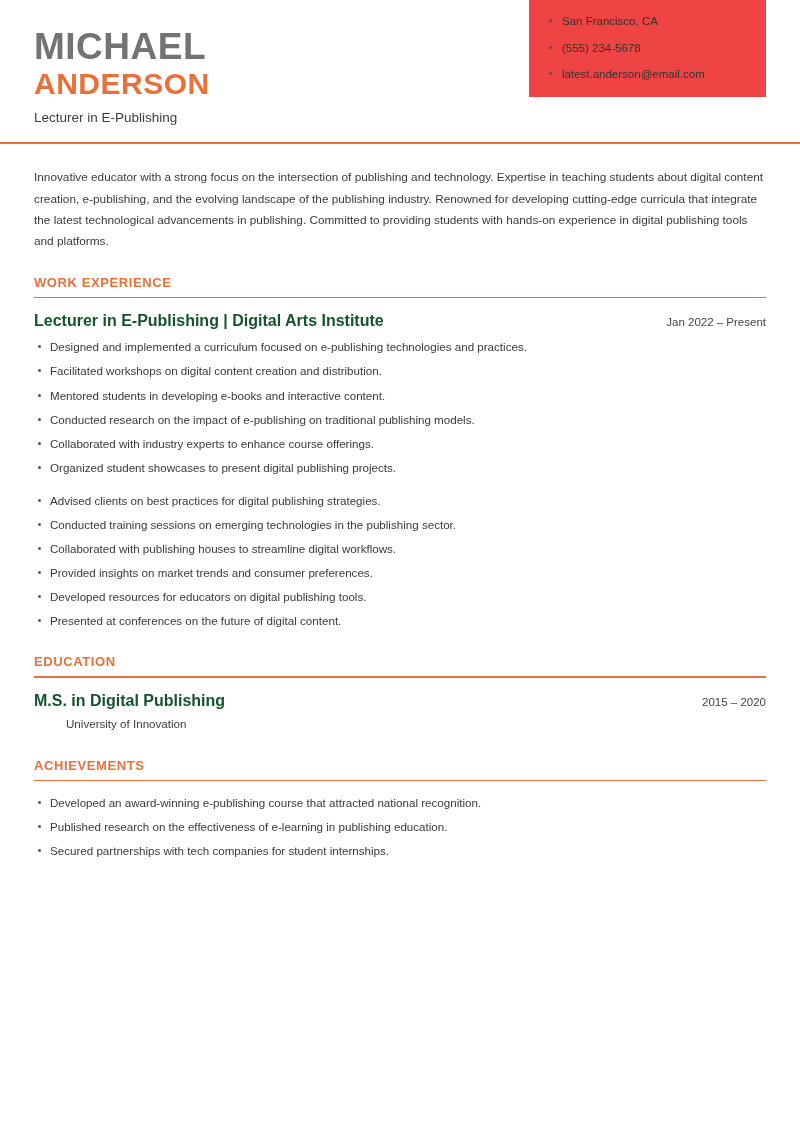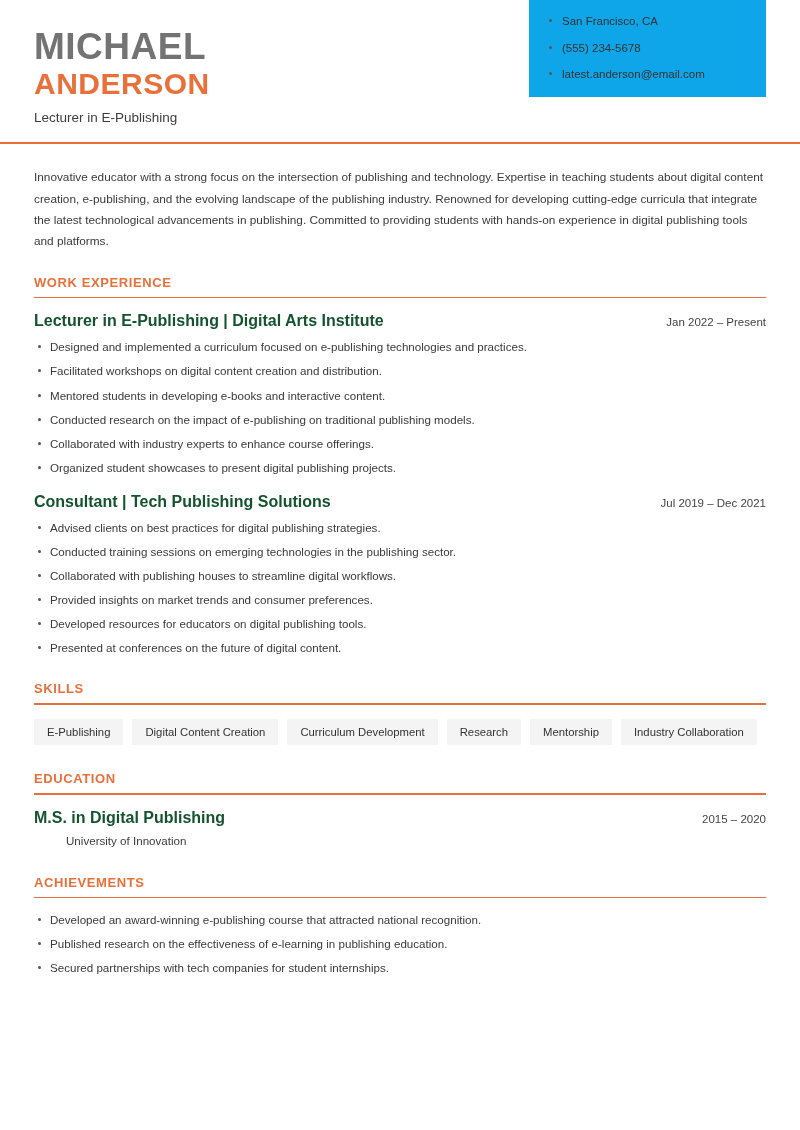--- a/index.html
+++ b/index.html
@@ -49,21 +49,21 @@
     text-transform: uppercase;
   }
   .job-title {
     font-size: 13.5px;
     color: #3d3d3d;
     margin-top: 9px;
     font-weight: normal;
   }
   .header-right {
     width: 237px;
-    background: #0ea5e9;
+    background: #ef4444;
     padding: 14px 16px 14px 20px;
     margin-top: -22px;
     min-height: 91px;
   }
   .contact-list {
     list-style: none;
     margin: 0;
     padding: 0;
   }
   .contact-list li {
@@ -224,47 +224,31 @@
           <li>Designed and implemented a curriculum focused on e-publishing technologies and practices.</li>
           <li>Facilitated workshops on digital content creation and distribution.</li>
           <li>Mentored students in developing e-books and interactive content.</li>
           <li>Conducted research on the impact of e-publishing on traditional publishing models.</li>
           <li>Collaborated with industry experts to enhance course offerings.</li>
           <li>Organized student showcases to present digital publishing projects.</li>
         </ul>
       </div>
 
       <div class="entry">
-        <div class="entry-head">
-          <div class="entry-title">Consultant | Tech Publishing Solutions</div>
-          <div class="entry-date">Jul 2019 – Dec 2021</div>
-        </div>
         <ul class="bullets">
           <li>Advised clients on best practices for digital publishing strategies.</li>
           <li>Conducted training sessions on emerging technologies in the publishing sector.</li>
           <li>Collaborated with publishing houses to streamline digital workflows.</li>
           <li>Provided insights on market trends and consumer preferences.</li>
           <li>Developed resources for educators on digital publishing tools.</li>
           <li>Presented at conferences on the future of digital content.</li>
         </ul>
       </div>
     </div>
 
-    <div class="section section-skills">
-      <div class="section-title">SKILLS</div>
-      <div class="section-rule"></div>
-      <div class="chips">
-        <span class="chip">E-Publishing</span>
-        <span class="chip">Digital Content Creation</span>
-        <span class="chip">Curriculum Development</span>
-        <span class="chip">Research</span>
-        <span class="chip">Mentorship</span>
-        <span class="chip">Industry Collaboration</span>
-      </div>
-    </div>
 
     <div class="section section-edu">
       <div class="section-title">EDUCATION</div>
       <div class="section-rule"></div>
       <div class="entry">
         <div class="entry-head">
           <div class="entry-title">M.S. in Digital Publishing</div>
           <div class="entry-date">2015 – 2020</div>
         </div>
         <div class="edu-sub">University of Innovation</div>

